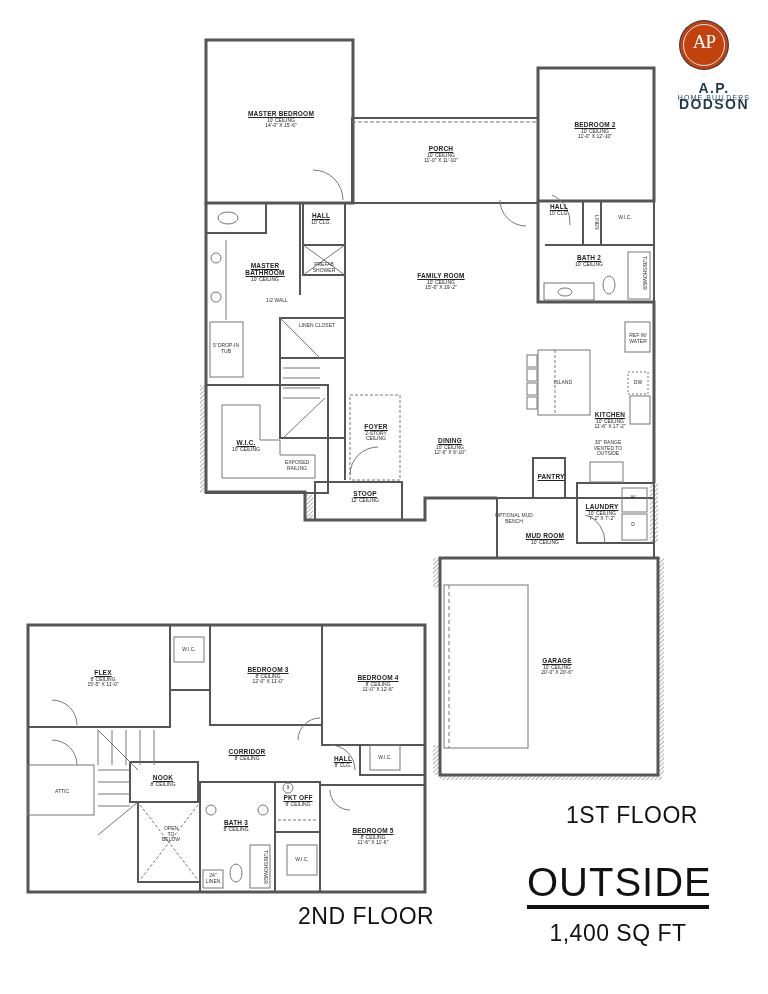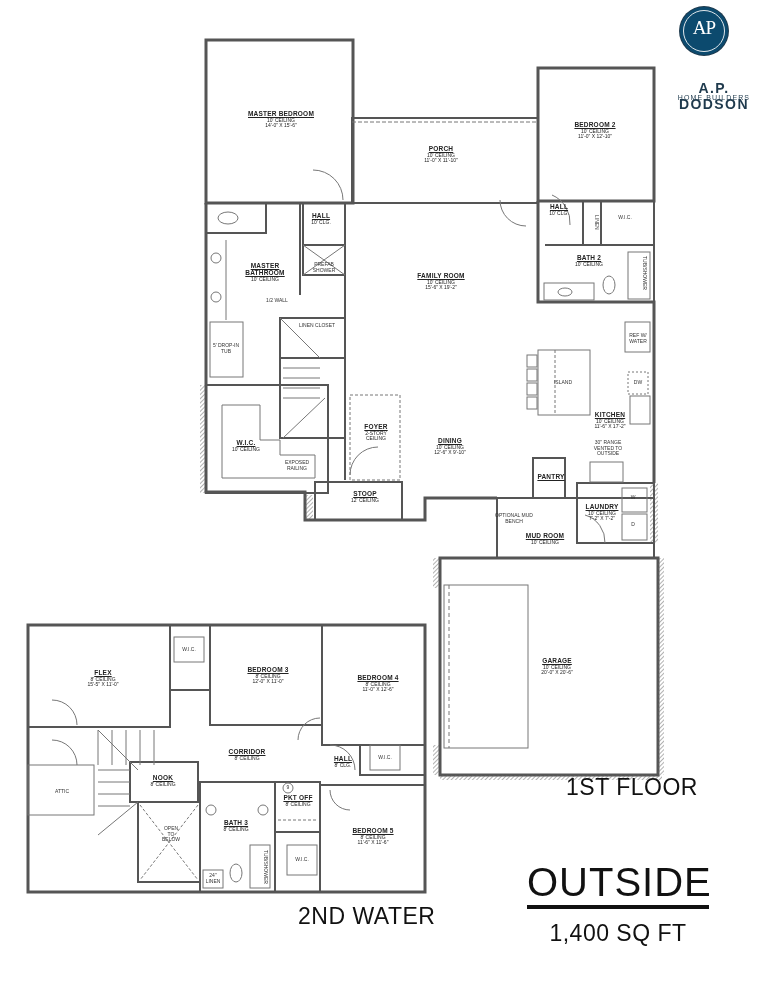--- a/index.html
+++ b/index.html
@@ -2,21 +2,21 @@
 <html><head>
 <meta charset="utf-8">
 <style>
   html,body{margin:0;padding:0;background:#fff;}
   body{width:768px;height:994px;position:relative;overflow:hidden;font-family:"Liberation Sans",sans-serif;color:#222;}
   #plan{position:absolute;left:0;top:0;}
   .room-label{position:absolute;text-align:center;font-family:"Liberation Sans",sans-serif;line-height:1.05;color:#222;}
   .room-name{font-size:6.5px;font-weight:bold;text-decoration:underline;letter-spacing:0.2px;display:block;}
   .room-sub{font-size:5px;display:block;}
   .note{position:absolute;font-size:5px;color:#333;line-height:1.1;text-align:center;}
-  .logo{position:absolute;left:680px;top:7px;width:48px;height:48px;border-radius:50%;background:#0c4a6e;box-shadow:0 0 0 1px #1f3a4d;}
+  .logo{position:absolute;left:680px;top:21px;width:48px;height:48px;border-radius:50%;background:#c2410c;box-shadow:0 0 0 1px #1f3a4d;}
   .logo-inner{position:absolute;left:3px;top:3px;width:40px;height:40px;border-radius:50%;border:1px solid #dfe6ea;}
   .logo-mono{position:absolute;left:0;top:10px;width:48px;text-align:center;color:#fff;font-family:"Liberation Serif",serif;font-size:19px;letter-spacing:-1px;}
   .brand-name{position:absolute;left:666px;top:80px;width:96px;text-align:center;font-size:14px;letter-spacing:1.4px;color:#1f3a4d;font-weight:bold;}
   .brand-sub{position:absolute;left:666px;top:94px;width:96px;text-align:center;font-size:7px;letter-spacing:1.1px;color:#1f3a4d;}
   .floor-label{position:absolute;font-size:23px;color:#111;letter-spacing:0.5px;}
   .title{position:absolute;left:527px;top:862px;width:182px;text-align:center;font-size:40px;letter-spacing:1px;color:#111;line-height:1;}
   .title-rule{position:absolute;left:527px;top:905px;width:182px;height:4px;background:#111;}
   .sqft{position:absolute;left:527px;top:920px;width:182px;text-align:center;font-size:23px;color:#111;letter-spacing:0.5px;}
 </style>
 </head>
@@ -319,17 +319,17 @@
 
 <div class="note" style="left:176px;top:647px;width:26px;">W.I.C.</div>
 <div class="note" style="left:372px;top:755px;width:26px;">W.I.C.</div>
 <div class="note" style="left:289px;top:857px;width:26px;">W.I.C.</div>
 <div class="note" style="left:50px;top:789px;width:24px;">ATTIC</div>
 <div class="note" style="left:160px;top:826px;width:22px;">OPEN TO BELOW</div>
 <div class="note" style="left:203px;top:873px;width:20px;">24" LINEN</div>
 <div class="note" style="left:254px;top:850px;width:14px;writing-mode:vertical-rl;">TUB/SHOWER</div>
 <div class="note" style="left:284px;top:785px;width:8px;">9</div>
 
-<div class="floor-label" style="left:566px;top:774px;">1ST FLOOR</div>
-<div class="floor-label" style="left:298px;top:903px;">2ND WATER</div>
+<div class="floor-label" style="left:566px;top:802px;">1ST FLOOR</div>
+<div class="floor-label" style="left:298px;top:903px;">2ND FLOOR</div>
 <div class="title">OUTSIDE</div>
 <div class="title-rule"></div>
 <div class="sqft">1,400 SQ FT</div>
 
 </body></html>

